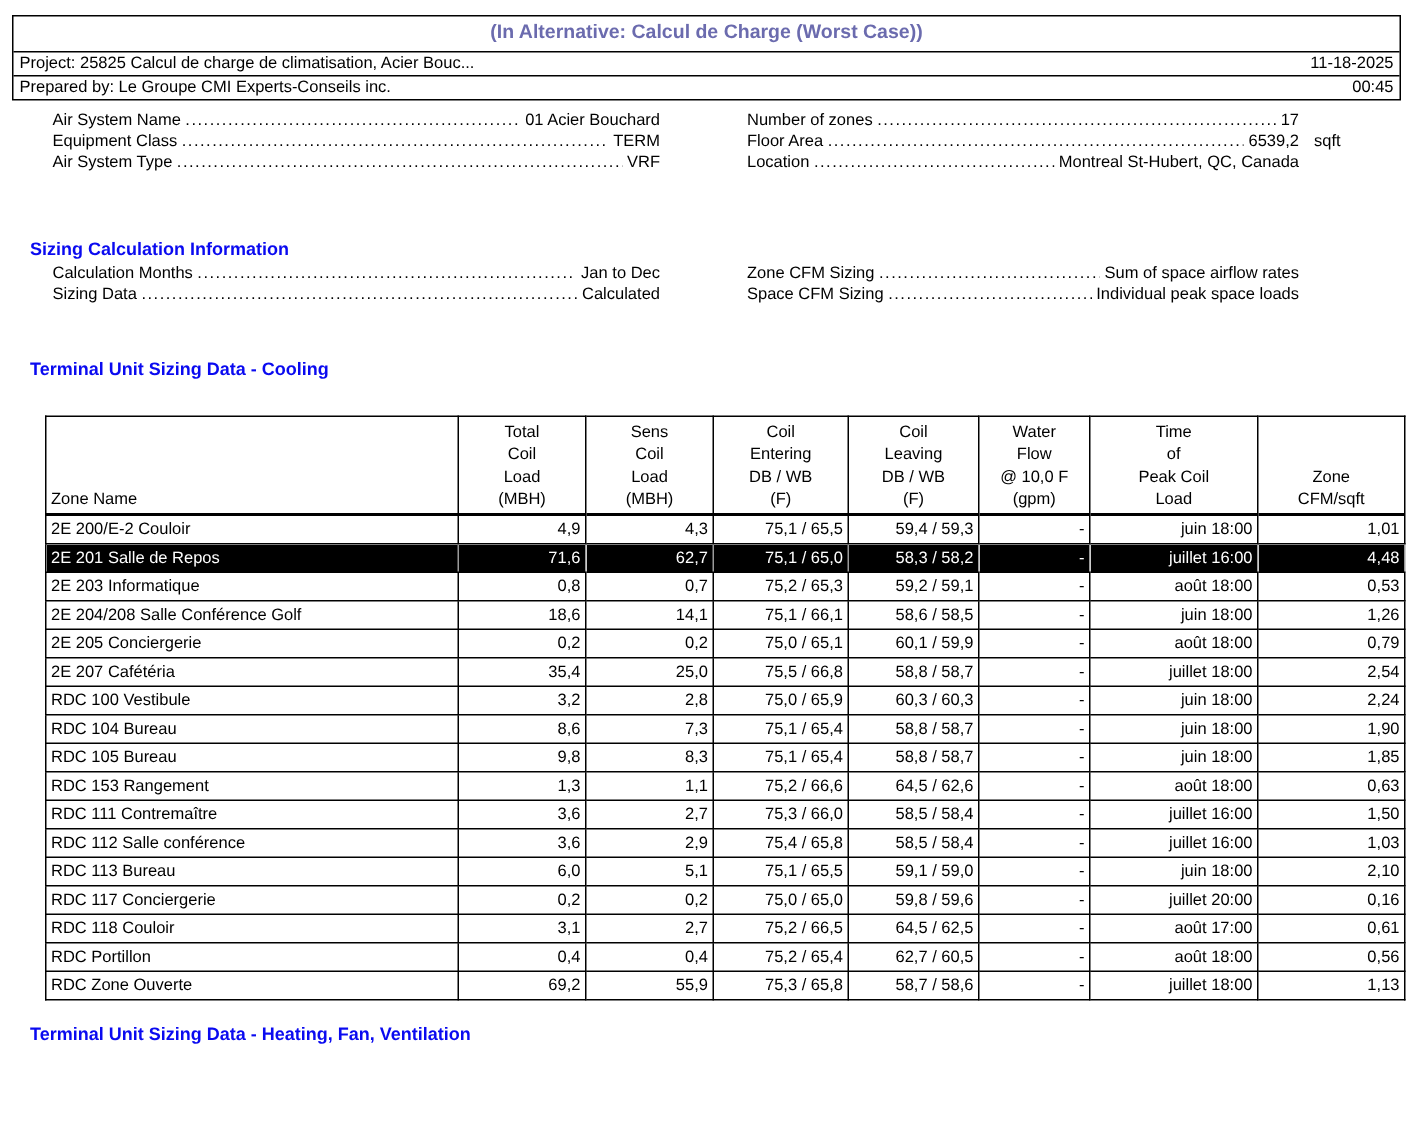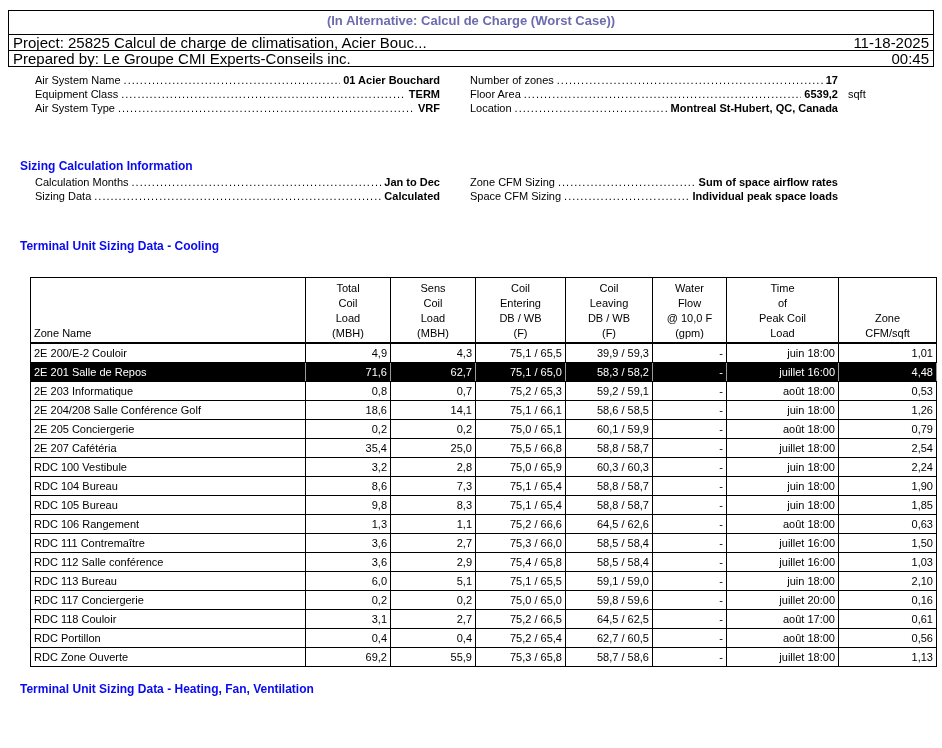--- a/index.html
+++ b/index.html
@@ -11,33 +11,33 @@
   }
   *{box-sizing:border-box;margin:0;padding:0;}
   html,body{background:#fff;}
   body{font-family:"Liberation Sans","DejaVu Sans",sans-serif;color:#000;}
   .page{width:942px;height:748px;background:#fff;padding:8px 8px 0 8px;overflow:hidden;}
 
   
   .header-box{border:1px solid #000;margin-top:2px;}
   .title{text-align:center;color:var(--title-color);font-size:16px;font-weight:bold;padding-top:4px;line-height:20px;}
   .subtitle{text-align:center;color:var(--subtitle-color);font-size:13px;font-weight:bold;padding:2px 0 5px 0;line-height:16px;}
-  .meta-row{display:flex;justify-content:space-between;border-top:1px solid #000;font-size:15px;line-height:15px;padding:0 4px;gap:16px;}
+  .meta-row{display:flex;justify-content:space-between;border-top:1px solid #000;font-size:11px;line-height:15px;padding:0 4px;gap:16px;}
 
   
   .section-heading{color:var(--heading-color);font-weight:bold;font-size:12px;margin-left:12px;line-height:14px;}
   .sec-air{margin-top:6px;}
   .sec-sizing{margin-top:44px;}
   .cols{display:flex;margin-left:27px;margin-top:2px;font-size:11px;}
   .col-left{width:405px;}
-  .col-right{width:368px;margin-left:30px;}
+  .col-right{width:368px;margin-left:58px;}
   .info-line{display:flex;align-items:baseline;line-height:14px;position:relative;text-align:center;}
   .info-line .lbl{white-space:nowrap;}
   .info-line .dots{flex:1 1 auto;overflow:hidden;white-space:nowrap;margin:0 3px;letter-spacing:1px;}
-  .info-line .val{font-weight:bold;white-space:nowrap;}
+  .info-line .val{font-weight:normal;white-space:nowrap;}
   .info-line .unit{position:absolute;left:100%;margin-left:10px;top:0;white-space:nowrap;}
 
   
   .table-heading{margin-top:36px;}
   table{border-collapse:collapse;width:906px;margin:24px 0 0 22px;font-size:11px;table-layout:fixed;}
   th,td{border:1px solid #000;padding:0 3px;overflow:hidden;}
   thead th{border-bottom:2px solid #000;font-weight:normal;text-align:center;vertical-align:bottom;white-space:pre-line;line-height:15px;padding:3px 2px 1px 2px;}
   thead th.zn{text-align:left;padding-left:3px;}
   td{height:18px;line-height:18px;text-align:right;white-space:nowrap;}
   td:first-child{text-align:left;}
@@ -175,21 +175,21 @@
           <th>Zone
 CFM/sqft</th>
         </tr>
     </thead>
     <tbody id="cool-body">
         <tr>
           <td>2E 200/E-2 Couloir</td>
           <td>4,9</td>
           <td>4,3</td>
           <td>75,1 / 65,5</td>
-          <td>39,9 / 59,3</td>
+          <td>59,4 / 59,3</td>
           <td>-</td>
           <td>juin 18:00</td>
           <td>1,01</td>
         </tr>
         <tr class="hl">
           <td>2E 201 Salle de Repos</td>
           <td>71,6</td>
           <td>62,7</td>
           <td>75,1 / 65,0</td>
           <td>58,3 / 58,2</td>
@@ -261,21 +261,21 @@
           <td>RDC 105 Bureau</td>
           <td>9,8</td>
           <td>8,3</td>
           <td>75,1 / 65,4</td>
           <td>58,8 / 58,7</td>
           <td>-</td>
           <td>juin 18:00</td>
           <td>1,85</td>
         </tr>
         <tr>
-          <td>RDC 106 Rangement</td>
+          <td>RDC 153 Rangement</td>
           <td>1,3</td>
           <td>1,1</td>
           <td>75,2 / 66,6</td>
           <td>64,5 / 62,6</td>
           <td>-</td>
           <td>août 18:00</td>
           <td>0,63</td>
         </tr>
         <tr>
           <td>RDC 111 Contremaître</td>

